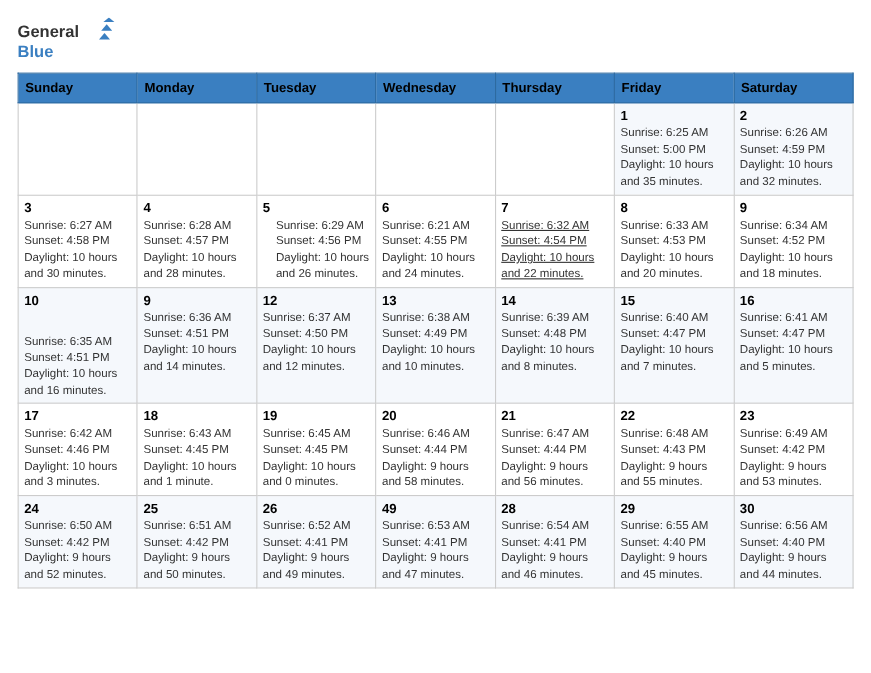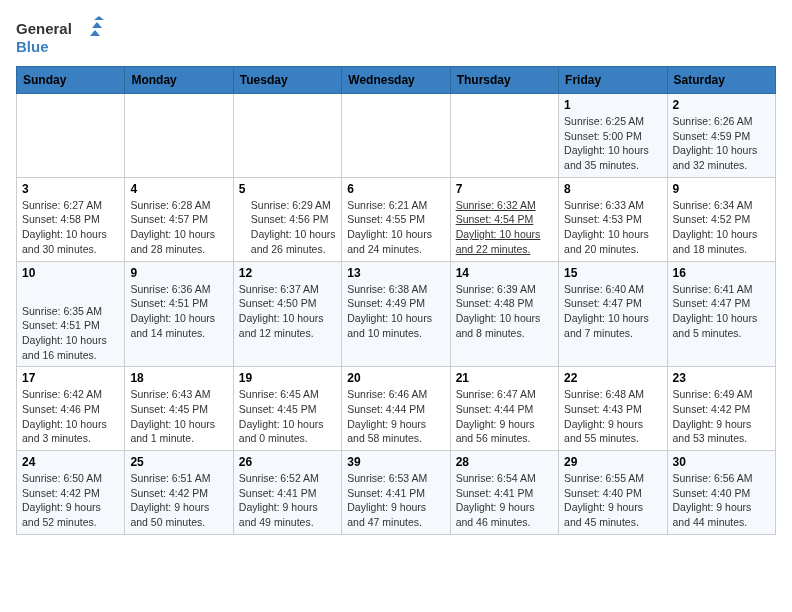--- a/index.html
+++ b/index.html
@@ -296,21 +296,21 @@
 and 50 minutes.</div>
         </td>
         <td>
           <span class="day-num">26</span>
           <div class="day-info" style="white-space: pre-line;">Sunrise: 6:52 AM
 Sunset: 4:41 PM
 Daylight: 9 hours
 and 49 minutes.</div>
         </td>
         <td>
-          <span class="day-num">39</span>
+          <span class="day-num">49</span>
           <div class="day-info" style="white-space: pre-line;">Sunrise: 6:53 AM
 Sunset: 4:41 PM
 Daylight: 9 hours
 and 47 minutes.</div>
         </td>
         <td>
           <span class="day-num">28</span>
           <div class="day-info" style="white-space: pre-line;">Sunrise: 6:54 AM
 Sunset: 4:41 PM
 Daylight: 9 hours

